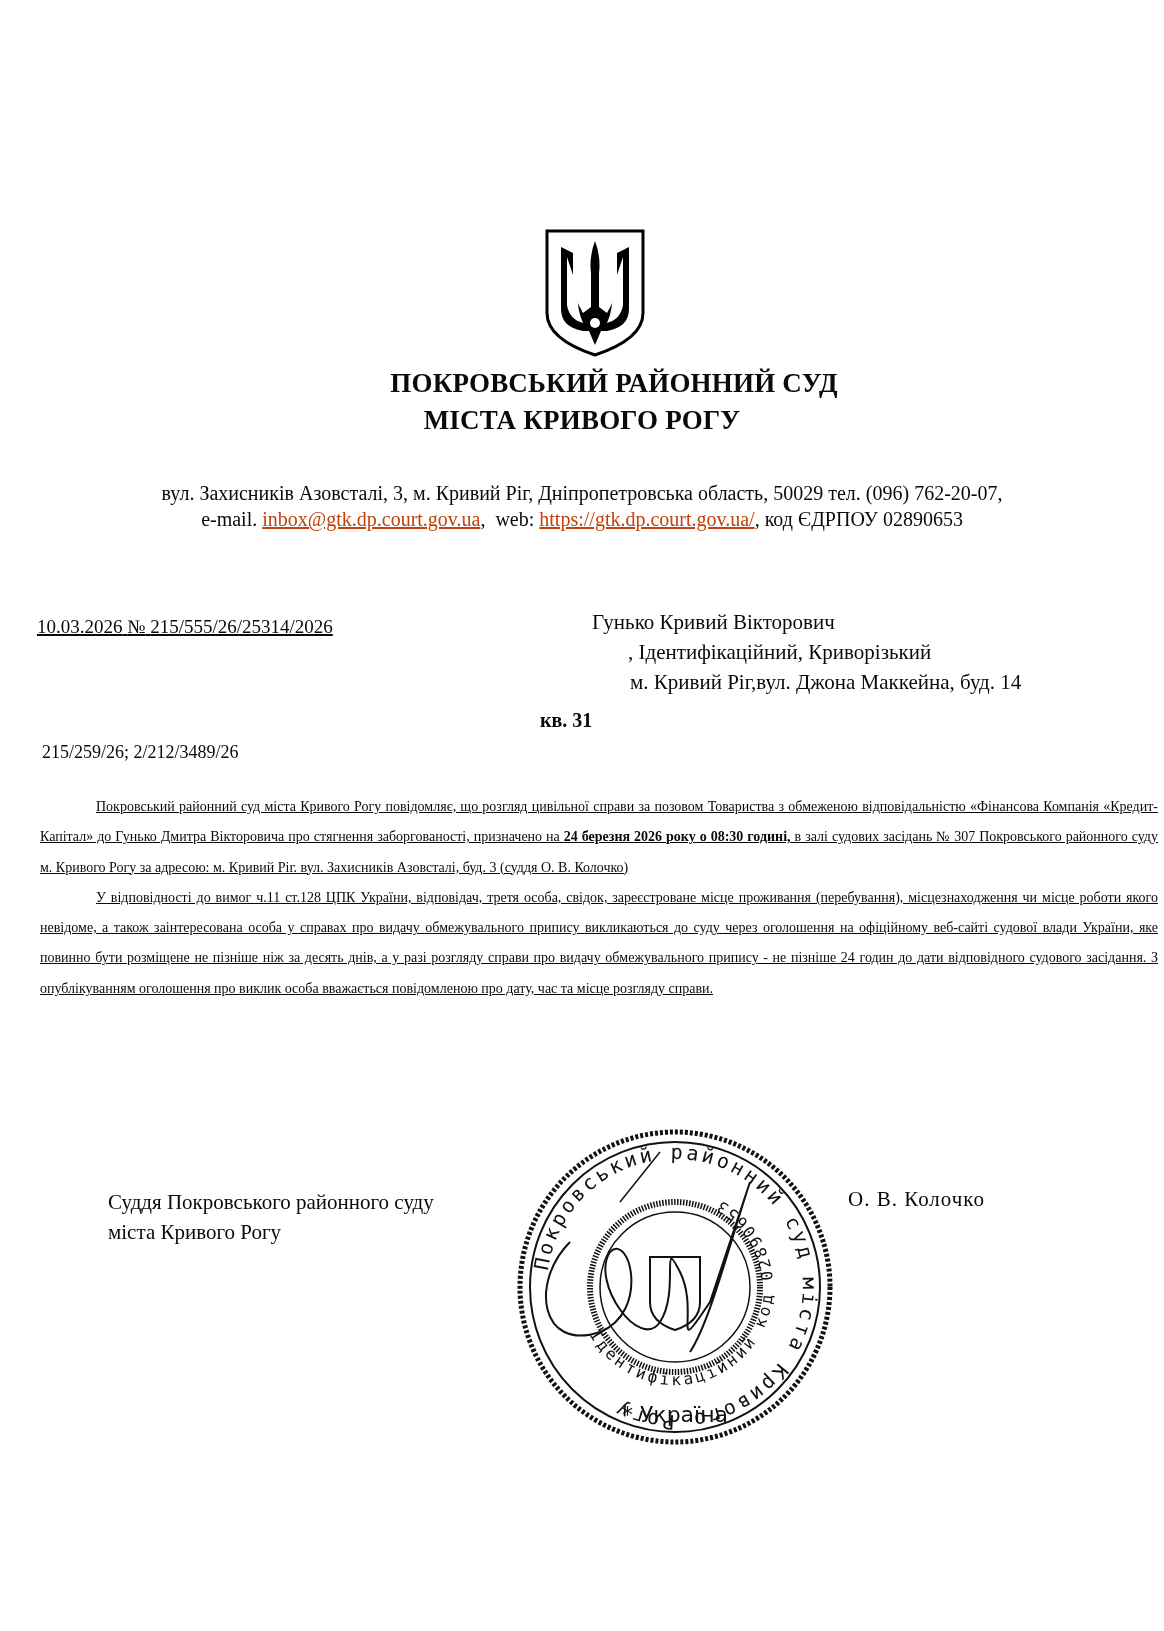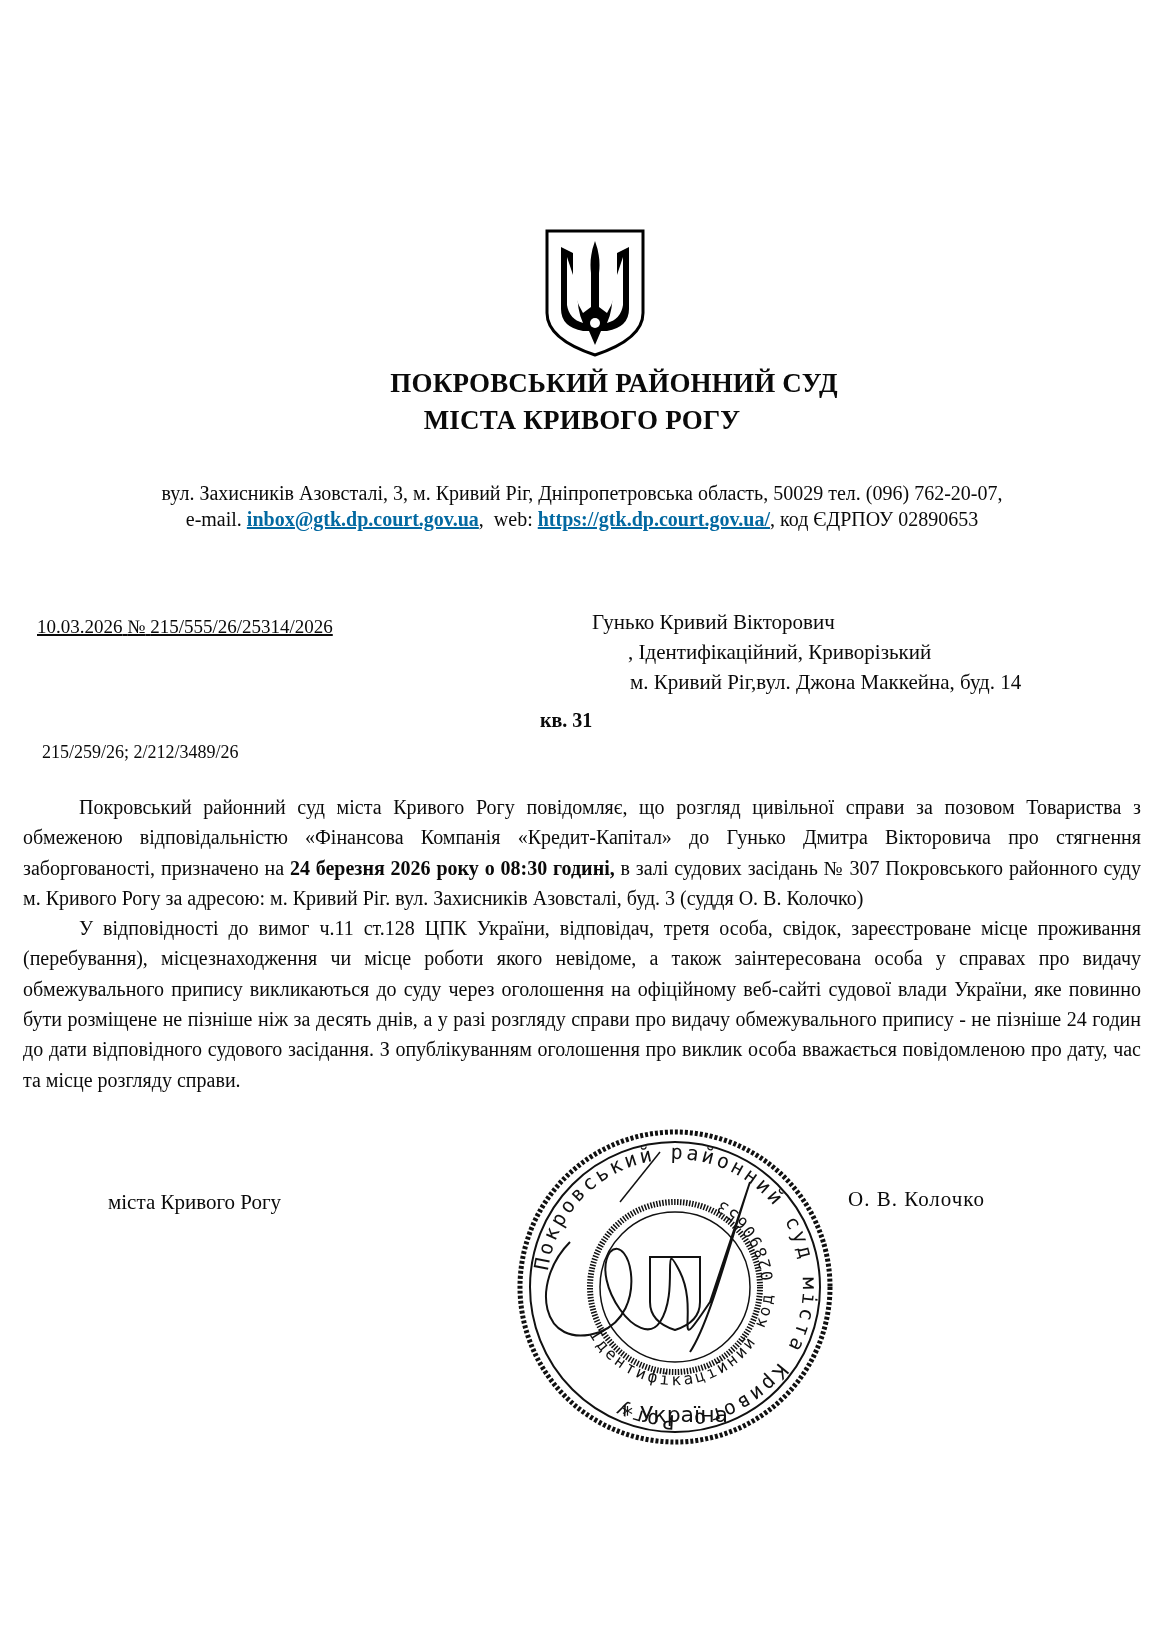--- a/index.html
+++ b/index.html
@@ -14,34 +14,34 @@
       left: 0; width: 1164px; text-align: center;
       font-weight: bold; font-size: 27px; letter-spacing: 0.2px;
     }
     .t1 { top: 368px; padding-left: 32px; }
     .t2 { top: 405px; }
     .contacts {
       left: 0; width: 1164px; text-align: center; font-size: 20px; line-height: 26px;
     }
     .c1 { top: 480px; }
     .c2 { top: 506px; }
-    .contacts a { color: #0369a1; text-decoration: underline; font-weight: bold; }
+    .contacts a { color: #c2410c; text-decoration: underline; }
     .outno {
       left: 37px; top: 616px; font-size: 19px; text-decoration: underline;
       text-decoration-thickness: 2px;
     }
     .recipient { font-size: 21px; line-height: 30px; }
     .r1 { left: 592px; top: 607px; }
     .r2 { left: 628px; top: 637px; }
     .r3 { left: 630px; top: 667px; }
     .r4 { left: 540px; top: 705px; font-size: 20px; font-weight: bold; }
     .caseref { left: 42px; top: 742px; font-size: 18px; }
     .body-text {
-      left: 23px; width: 1118px; top: 792px;
-      font-size: 20px; line-height: 30.3px; text-align: justify;
+      left: 40px; width: 1118px; top: 792px;
+      font-size: 14px; line-height: 30.3px; text-align: justify; text-decoration: underline;
     }
     .body-text p { margin: 0; text-indent: 56px; }
     .sign-left { left: 108px; top: 1187px; font-size: 21px; line-height: 30px; }
     .sign-right { left: 848px; top: 1187px; font-size: 21px; letter-spacing: 1px; }
     .stamp { left: 510px; top: 1122px; width: 330px; height: 330px; }
   </style>
 </head>
 <body>
 
 <div class="abs emblem">
@@ -79,20 +79,21 @@
 <div class="abs recipient r4">кв. 31</div>
 
 <div class="abs caseref">215/259/26; 2/212/3489/26</div>
 
 <div class="abs body-text">
   <p><span>Покровський районний суд міста Кривого Рогу  повідомляє, що розгляд цивільної справи за позовом Товариства з обмеженою відповідальністю «Фінансова Компанія «Кредит-Капітал» до Гунько Дмитра Вікторовича про стягнення заборгованості, призначено на </span><b>24 березня 2026 року о 08:30 годині,</b><span> в залі судових засідань № 307 Покровського  районного суду м. Кривого Рогу за адресою: м. Кривий Ріг. вул. Захисників Азовсталі,  буд. 3 (суддя  О. В. Колочко)</span></p>
   <p>У відповідності до вимог ч.11 ст.128 ЦПК України, відповідач, третя особа, свідок, зареєстроване місце проживання (перебування), місцезнаходження чи місце роботи якого невідоме, а також заінтересована особа у справах про видачу обмежувального припису викликаються до суду через оголошення на офіційному веб-сайті судової влади України, яке повинно бути розміщене не пізніше ніж за десять днів, а у разі розгляду справи про видачу обмежувального припису - не пізніше 24 годин до дати відповідного судового засідання. З опублікуванням оголошення про виклик особа вважається повідомленою про дату, час та місце розгляду справи.</p>
 </div>
 
 <div class="abs sign-left">
+  <div>Суддя  Покровського районного суду</div>
   <div>міста Кривого Рогу</div>
 </div>
 <div class="abs sign-right">О.  В.  Колочко</div>
 
 <div class="abs stamp">
   <svg width="330" height="330" viewBox="0 0 330 330">
     <defs>
       <path id="outerArc" d="M165,165 m-128,0 a128,128 0 1,1 256,0 a128,128 0 1,1 -256,0"></path>
       <path id="innerArc" d="M165,165 m-98,0 a98,98 0 1,0 196,0 a98,98 0 1,0 -196,0"></path>
     </defs>

